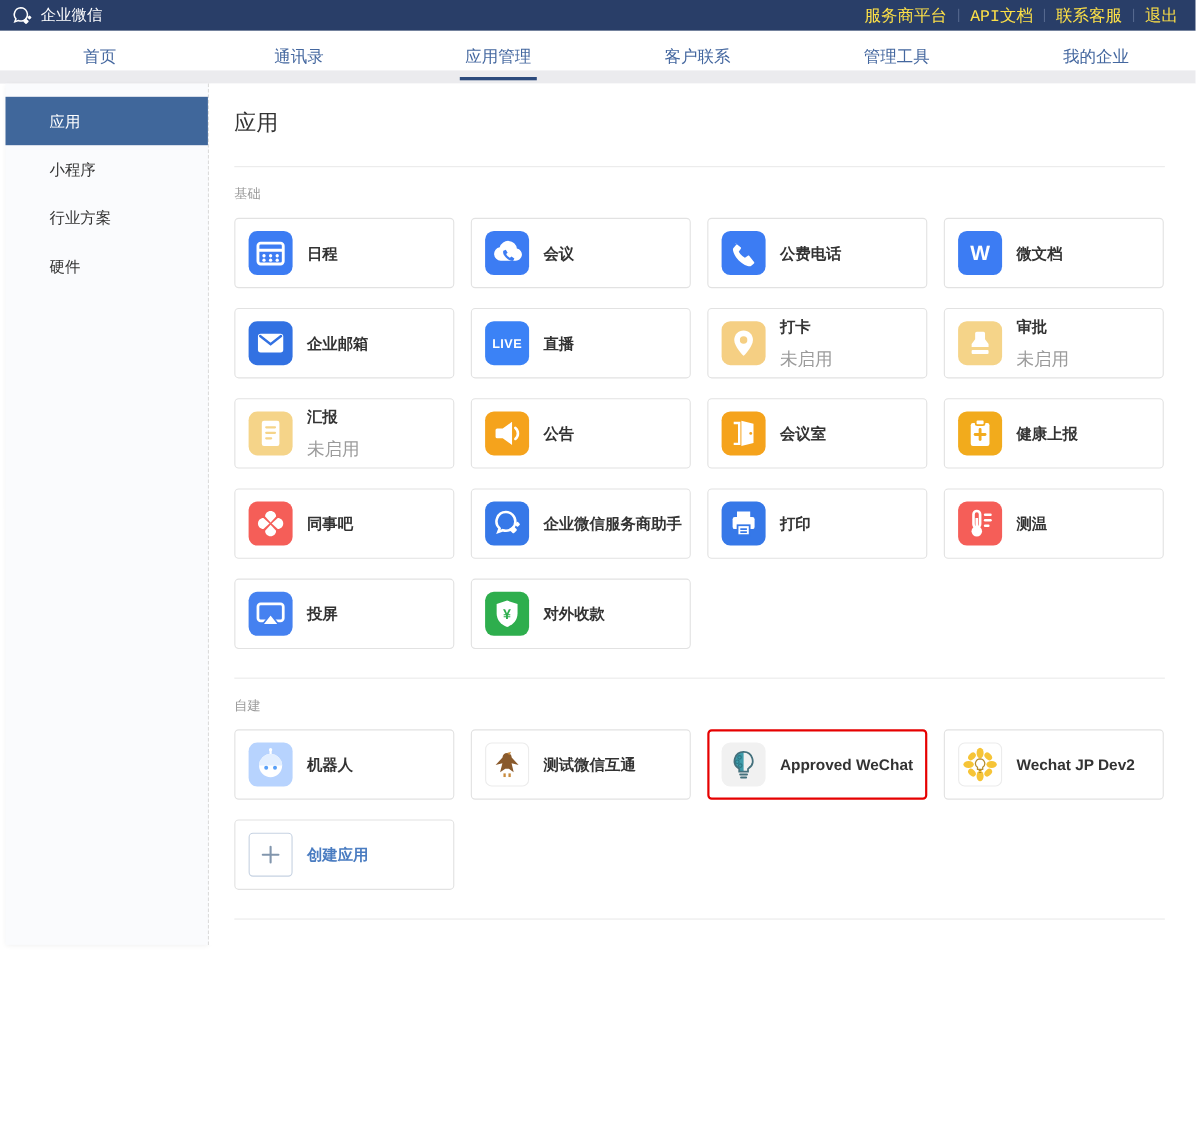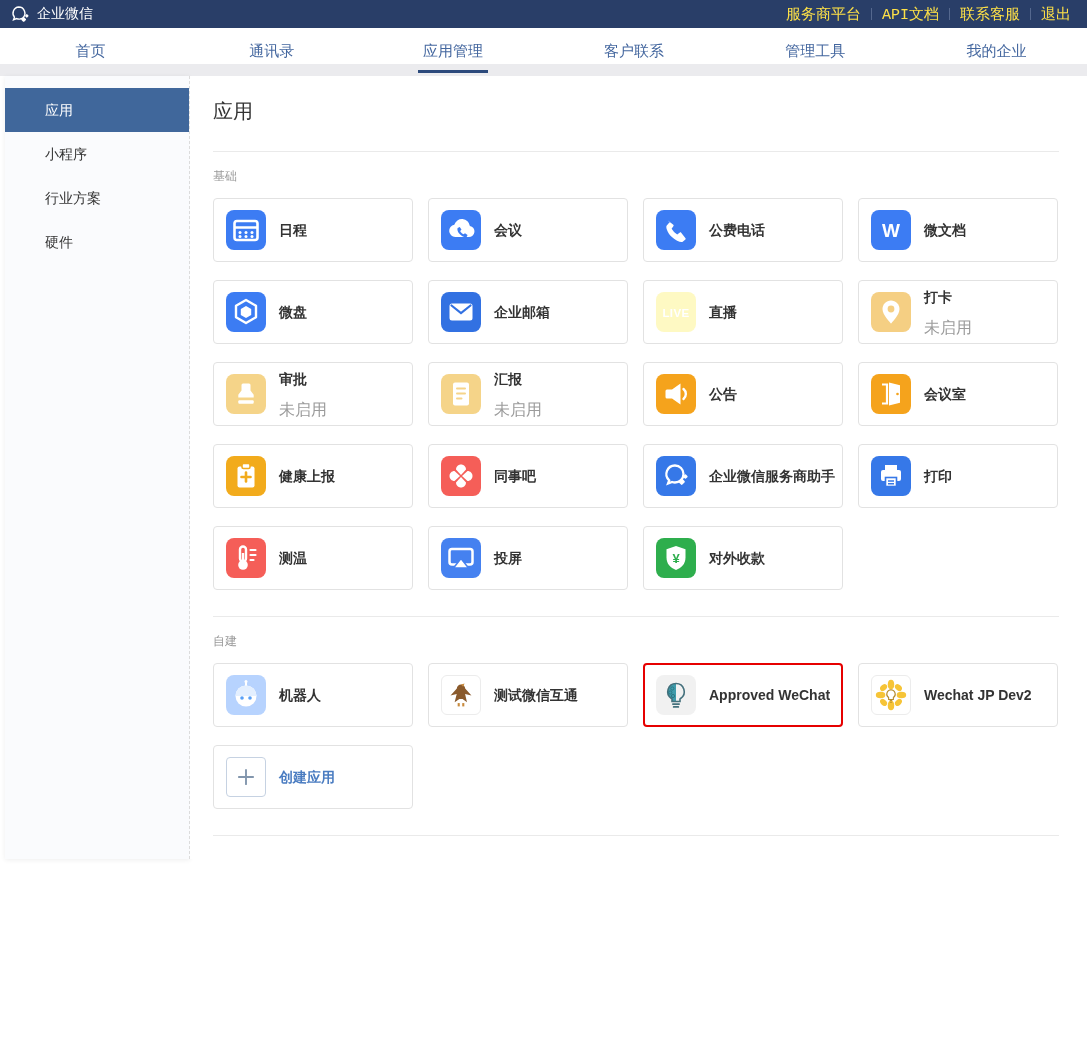--- a/index.html
+++ b/index.html
@@ -158,43 +158,32 @@
               <span class="app-icon" style="background: rgb(60, 124, 243);">
                 <svg viewBox="0 0 40 40" width="40" height="40">
                   <text x="20" y="26.5" text-anchor="middle" font-size="19" font-weight="bold" fill="#fff" font-family="'Liberation Sans',sans-serif">W</text>
                 </svg>
               </span>
               <span class="meta">
                 <span class="t">微文档</span>
               </span>
             </div>
             <div class="card">
-              <span class="app-icon" style="background: rgb(60, 124, 243);">
-                <svg viewBox="0 0 40 40" width="40" height="40">
-                  <path d="M20 8l10 5.8v11.4L20 31l-10-5.8V13.8z" fill="none" stroke="#fff" stroke-width="2.4" stroke-linejoin="round"></path>
-                  <path d="M20 14l5.2 3v6L20 26l-5.2-3v-6z" fill="#fff"></path>
-                </svg>
-              </span>
-              <span class="meta">
-                <span class="t">微盘</span>
-              </span>
-            </div>
-            <div class="card">
               <span class="app-icon" style="background: rgb(50, 113, 226);">
                 <svg viewBox="0 0 40 40" width="40" height="40">
                   <rect x="8.5" y="11.5" width="23" height="17" rx="2.5" fill="#fff"></rect>
                   <path d="M10.5 13.5L20 21l9.5-7.5" fill="none" stroke="#3271e2" stroke-width="2.2" stroke-linecap="round"></path>
                 </svg>
               </span>
               <span class="meta">
                 <span class="t">企业邮箱</span>
               </span>
             </div>
             <div class="card">
-              <span class="app-icon" style="background: #fef9c3;">
+              <span class="app-icon" style="background: #3b82f6;">
                 <svg viewBox="0 0 40 40" width="40" height="40">
                   <text x="20" y="24.5" text-anchor="middle" font-size="11.5" font-weight="bold" fill="#fff" font-family="'Liberation Sans',sans-serif" letter-spacing="0.4">LIVE</text>
                 </svg>
               </span>
               <span class="meta">
                 <span class="t">直播</span>
               </span>
             </div>
             <div class="card">
               <span class="app-icon" style="background: rgb(245, 207, 131);">

